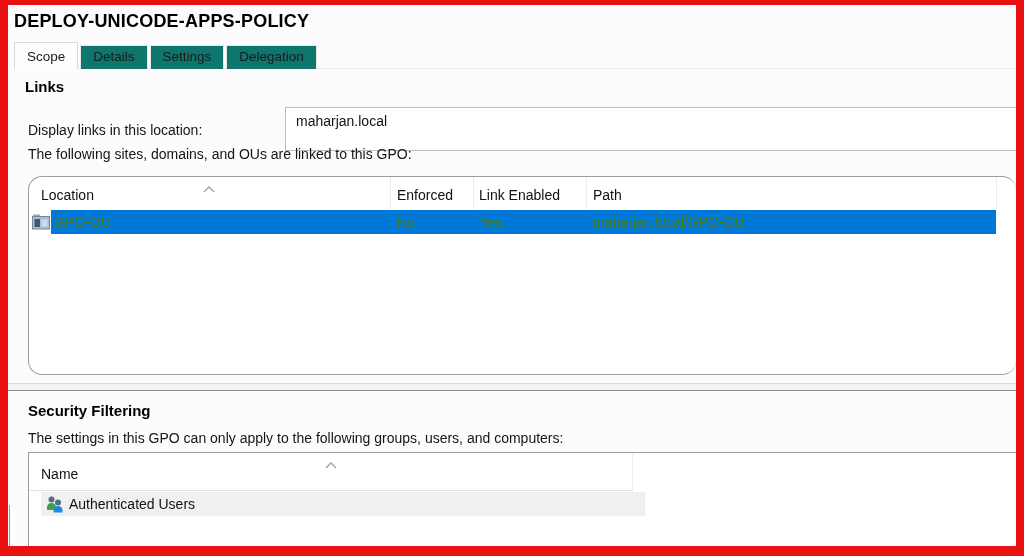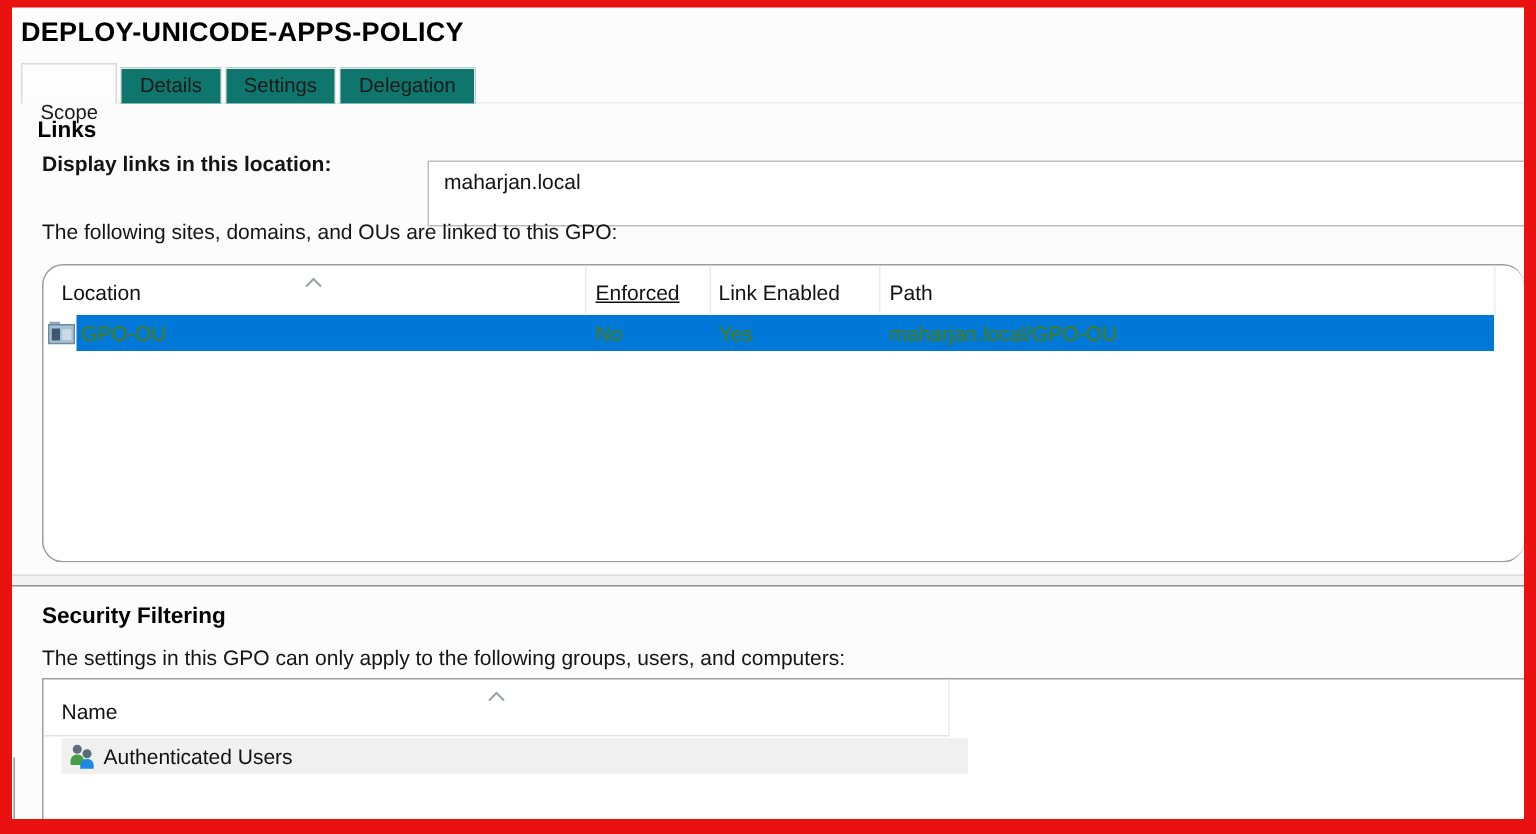--- a/index.html
+++ b/index.html
@@ -8,21 +8,21 @@
   .page { position:relative; width:1024px; height:556px; background:#ea1111; overflow:hidden; }
   .content { position:absolute; left:8px; top:5px; width:1008px; height:541px; background:#fcfcfc; overflow:hidden; }
   .abs { position:absolute; }
 
   .gpo-title { left:6px; top:6px; font-size:18px; font-weight:bold; letter-spacing:.2px; color:#000; white-space:nowrap; }
 
   .tabstrip-line { left:6px; right:0; top:63px; height:1px; background:#ececec; z-index:1; }
   .tabs { left:6px; top:37px; height:27px; display:flex; align-items:flex-end; z-index:2; }
   .tab { height:24px; padding:3px 12px 0 12px; margin-right:2px; font-size:13.5px; background:#0f766e;
          border:1px solid #e6e6e6; border-bottom:none; white-space:nowrap; color:#1a1a1a; }
-  .tab.active { height:27px; padding-top:24px; background:#fdfdfd; border-color:#d9d9d9; position:relative; z-index:3; }
+  .tab.active { height:27px; padding-top:6px; background:#fdfdfd; border-color:#d9d9d9; position:relative; z-index:3; }
 
   .section-heading { font-size:15px; font-weight:bold; color:#000; white-space:nowrap; }
   .label-text { font-size:14px; color:#141414; white-space:nowrap; }
 
   .combo { left:277px; top:102px; right:-1px; height:44px; background:#fff; border:1px solid #bdbdbd;
            font-size:14px; line-height:26px; padding-left:10px; white-space:nowrap; overflow:hidden; }
 
   .links-table { left:20px; top:171px; width:988px; height:199px; background:#fff;
                  border-top:1px solid #9d9d9d; border-left:1px solid #9d9d9d; border-bottom:1px solid #9d9d9d;border-radius:14px; }
   .col-sep { position:absolute; top:0; width:1px; height:32px; background:#ececec; }
@@ -57,39 +57,39 @@
     <div class="abs tabstrip-line"></div>
     <div class="abs tabs">
       <div class="tab active">Scope</div>
       <div class="tab">Details</div>
       <div class="tab">Settings</div>
       <div class="tab">Delegation</div>
     </div>
 
     <div class="abs section-heading" style="left:17px; top:73px;">Links</div>
 
-    <div class="abs label-text" style="left:20px; top:96px;font-weight:bold;">Display links in this location:</div>
+    <div class="abs label-text" style="left:20px; top:117px;">Display links in this location:</div>
 
     <div class="abs combo">maharjan.local</div>
 
     <div class="abs label-text" style="left:20px; top:141px;">The following sites, domains, and OUs are linked to this GPO:</div>
 
     <div class="abs links-table">
       <div class="sort-chevron" style="left:174px;">
         <svg width="12" height="7" viewBox="0 0 12 7">
             <polyline points="1,6 6,1 11,6" fill="none" stroke="#9aa0a6" stroke-width="1.3"></polyline>
           </svg>
       </div>
       <div class="col-sep" style="left:361px;"></div>
       <div class="col-sep" style="left:444px;"></div>
       <div class="col-sep" style="left:557px;"></div>
       <div class="col-sep" style="left:967px;"></div>
 
       <div class="hdr-label" style="left:12px;">Location</div>
-      <div class="hdr-label" style="left:368px;text-decoration:underline;">Enforced</div>
+      <div class="hdr-label" style="left:368px;">Enforced</div>
       <div class="hdr-label" style="left:450px;">Link Enabled</div>
       <div class="hdr-label" style="left:564px;">Path</div>
 
       <div class="lv-row">
         <div class="sel-bg"></div>
         <span class="row-icon">
           <svg width="18" height="17" viewBox="0 0 18 17">
             <rect x="1" y="1.5" width="7" height="4" fill="#8fa8bc"></rect>
             <rect x="0.5" y="3.5" width="17" height="12.5" fill="#a8c0d4" stroke="#6e8ba1" stroke-width="1"></rect>
             <rect x="2.5" y="6" width="5.5" height="8" fill="#3d5870"></rect>

